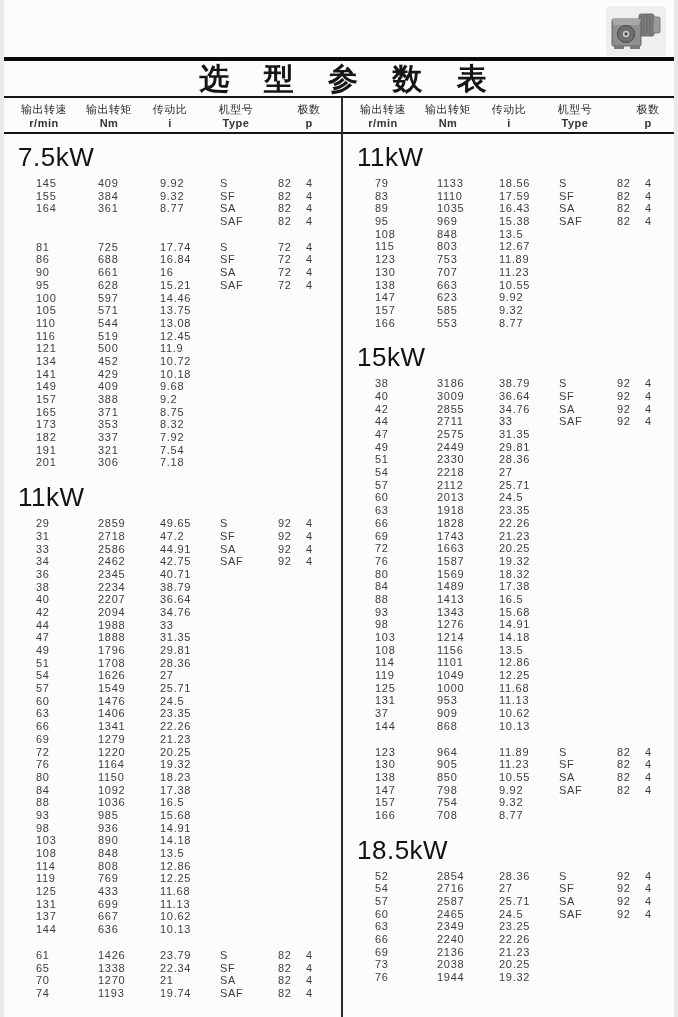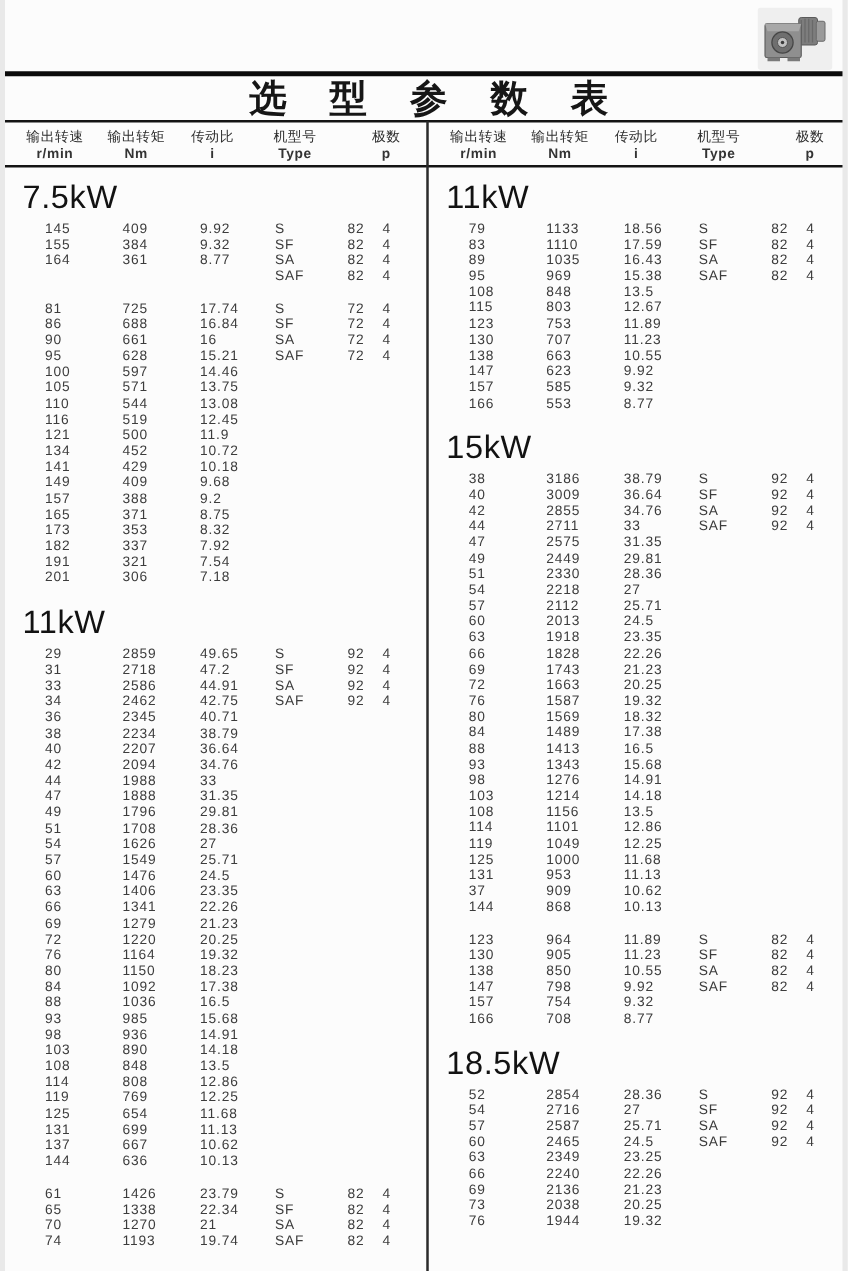--- a/index.html
+++ b/index.html
@@ -388,21 +388,21 @@
             <span class="cell c-torque">808</span>
             <span class="cell c-ratio">12.86</span>
           </div>
           <div class="row">
             <span class="cell c-speed">119</span>
             <span class="cell c-torque">769</span>
             <span class="cell c-ratio">12.25</span>
           </div>
           <div class="row">
             <span class="cell c-speed">125</span>
-            <span class="cell c-torque">654</span>
+            <span class="cell c-torque">433</span>
             <span class="cell c-ratio">11.68</span>
           </div>
           <div class="row">
             <span class="cell c-speed">131</span>
             <span class="cell c-torque">699</span>
             <span class="cell c-ratio">11.13</span>
           </div>
           <div class="row">
             <span class="cell c-speed">137</span>
             <span class="cell c-torque">667</span>

